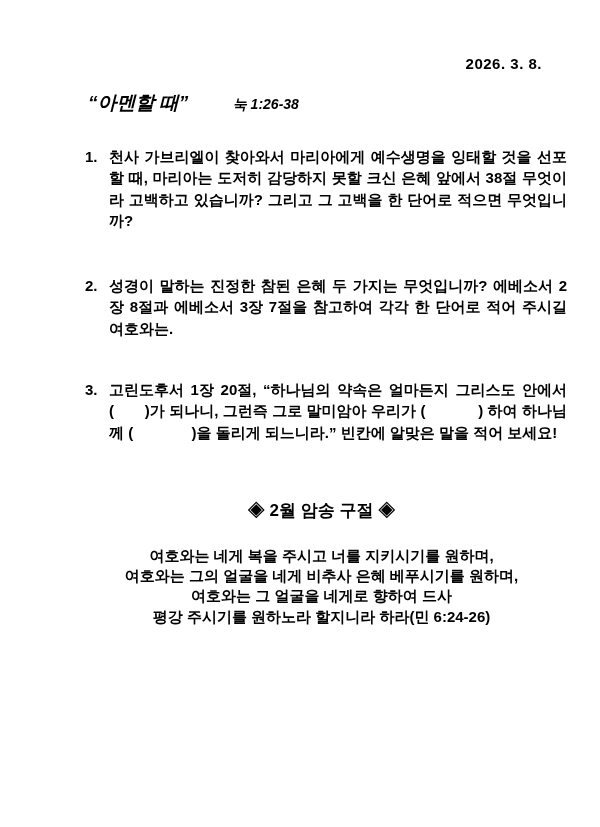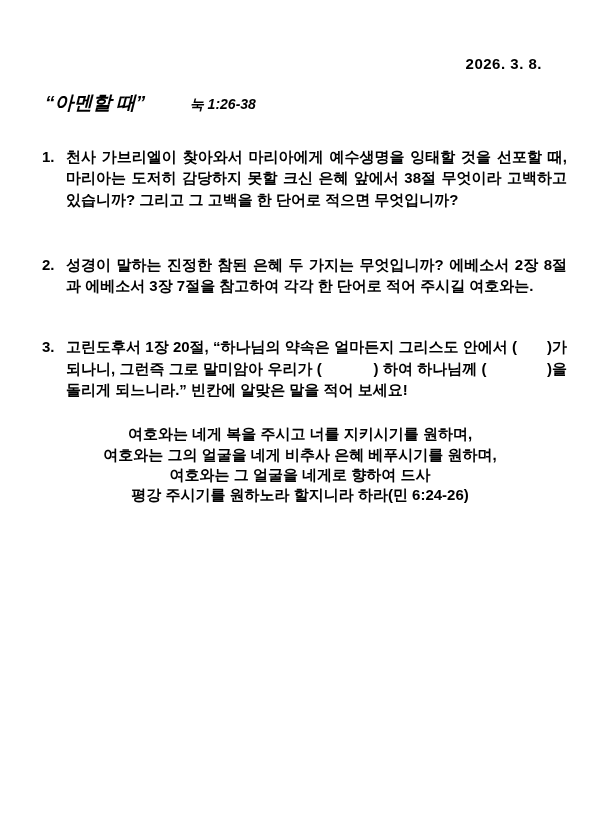--- a/index.html
+++ b/index.html
@@ -6,20 +6,21 @@
   .page {
     position: relative;
     width: 600px;
     height: 827px;
     background: #ffffff;
     color: #000000;
     font-family: "Liberation Sans", sans-serif;
     font-weight: 700;
     box-sizing: border-box;
     overflow: hidden;
+    padding-left: 43px;
   }
   .date-line {
     padding-top: 55px;
     padding-right: 58px;
     text-align: right;
     font-size: 15px;
     letter-spacing: 0.5px;
   }
   .name-line {
     margin-top: 13px;
@@ -87,19 +88,20 @@
   <div class="question q2">
     <span class="q-num">2.</span>
     <span class="q-text">성경이 말하는 진정한 참된 은혜 두 가지는 무엇입니까? 에베소서 2장 8절과 에베소서 3장 7절을 참고하여 각각 한 단어로 적어 주시길 여호와는.</span>
   </div>
 
   <div class="question q3">
     <span class="q-num">3.</span>
     <span class="q-text">고린도후서 1장 20절, “하나님의 약속은 얼마든지 그리스도 안에서 (&nbsp;&nbsp;&nbsp;&nbsp;&nbsp;&nbsp;&nbsp;)가 되나니, 그런즉 그로 말미암아 우리가 (&nbsp;&nbsp;&nbsp;&nbsp;&nbsp;&nbsp;&nbsp;&nbsp;&nbsp;&nbsp;&nbsp;&nbsp;) 하여 하나님께 (&nbsp;&nbsp;&nbsp;&nbsp;&nbsp;&nbsp;&nbsp;&nbsp;&nbsp;&nbsp;&nbsp;&nbsp;&nbsp;&nbsp;)을 돌리게 되느니라.” 빈칸에 알맞은 말을 적어 보세요!</span>
   </div>
 
+  <div class="memory-title">◈ 2월 암송 구절 ◈</div>
 
   <div class="verse">여호와는 네게 복을 주시고 너를 지키시기를 원하며,
 여호와는 그의 얼굴을 네게 비추사 은혜 베푸시기를 원하며,
 여호와는 그 얼굴을 네게로 향하여 드사
 평강 주시기를 원하노라 할지니라 하라(민 6:24-26)</div>
 
 </div>
 
 </body></html>

